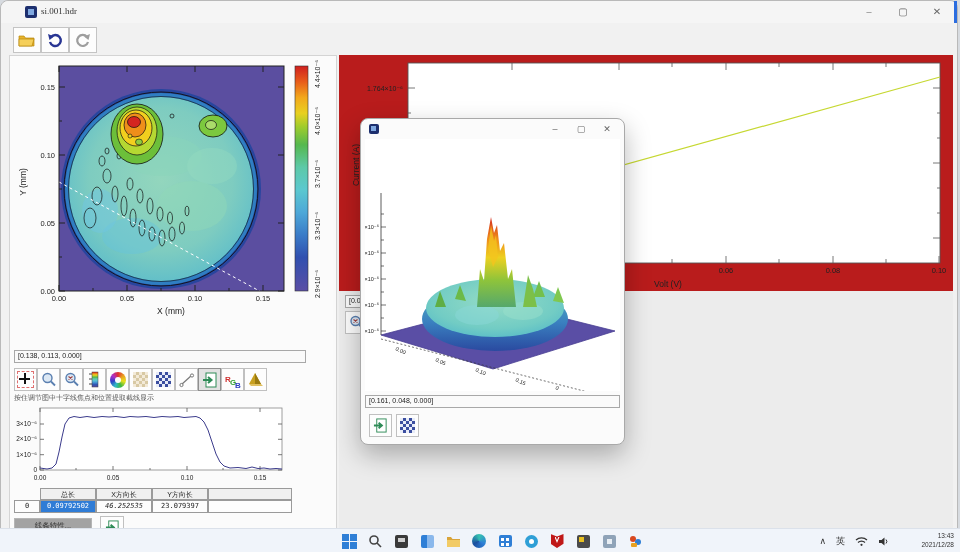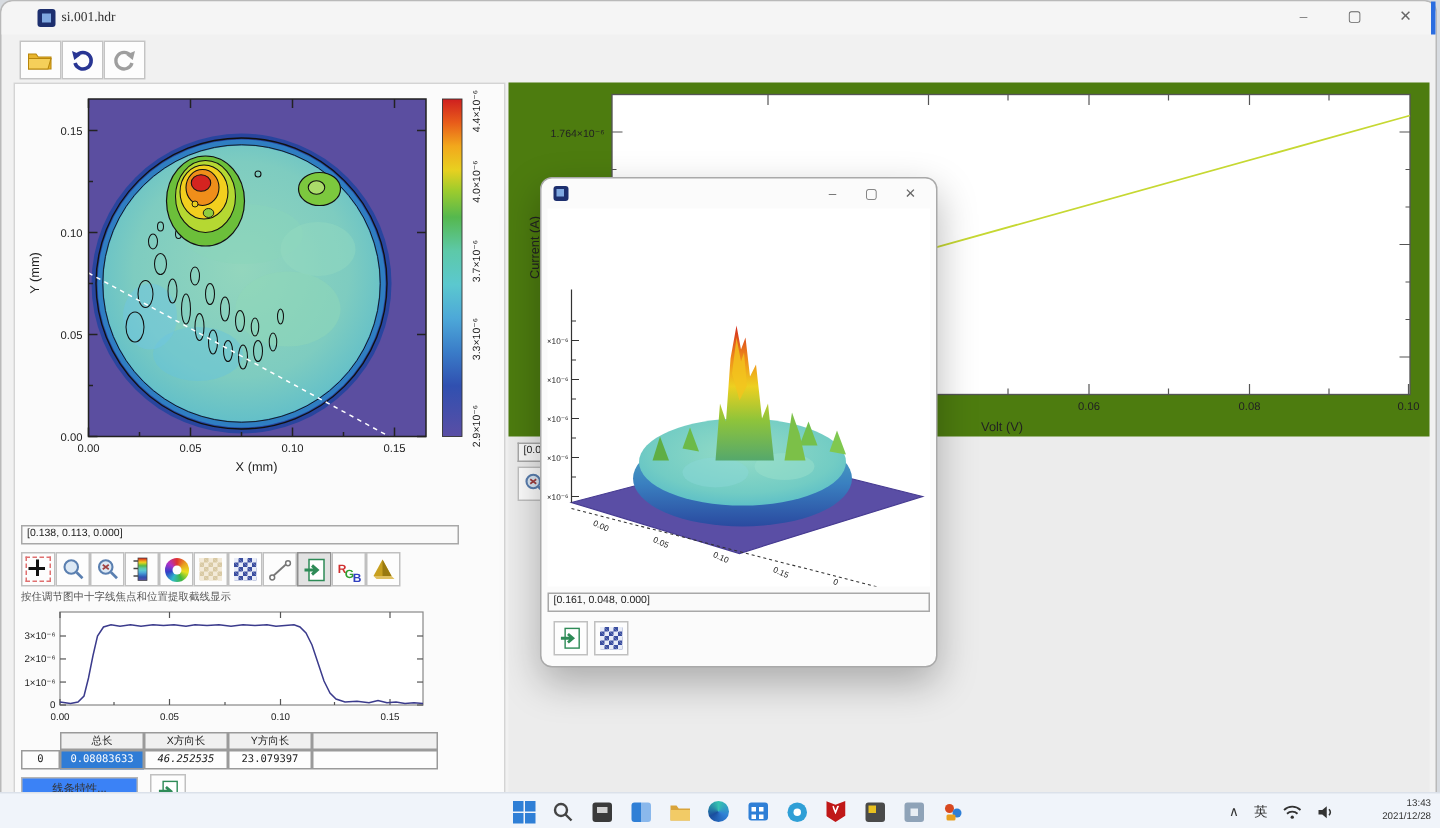--- a/index.html
+++ b/index.html
@@ -15,21 +15,21 @@
   .appico:after{content:"";position:absolute;left:3px;top:3px;width:6px;height:6px;background:#7fa8e0;}
   .winbtn{top:0;width:34px;height:22px;text-align:center;line-height:22px;font-size:10px;color:#666;}
   .edgeblue{right:0;top:0;width:3px;height:22px;background:#2b6de0;}
   
   .maintb{left:12px;top:26px;height:26px;display:flex;}
   .tbtn{width:28px;height:26px;background:#fdfdfd;border:1px solid #c4c4c4;box-sizing:border-box;
         display:flex;align-items:center;justify-content:center;}
   
   .leftpanel{left:8px;top:54px;width:328px;height:474px;background:#fbfbfb;border:1px solid #d4d4d4;box-sizing:border-box;}
   .rightpanel{left:338px;top:54px;width:614px;height:474px;background:#ececec;}
-  .ivwhite{left:0;top:0;width:614px;height:236px;background:#4d7c0f;}
+  .ivwhite{left:0;top:0;width:614px;height:236px;background:#b91c1c;}
   .statusbox{border:1px solid #a8a8a8;background:#fafafa;font-size:7px;color:#222;
              padding:1px 3px;box-sizing:border-box;white-space:nowrap;overflow:hidden;}
   
   .toolrow{left:4px;top:312px;display:flex;}
   .tool{width:23px;height:23px;border:1px solid #c0c0c0;background:#fdfdfd;box-sizing:border-box;
         display:flex;align-items:center;justify-content:center;position:relative;}
   .tool.pressed{background:#e2e2e2;border:1px solid #8f8f8f;}
   .checker-light{width:15px;height:15px;
     background-image:linear-gradient(45deg,#d8c9a4 25%,transparent 25%,transparent 75%,#d8c9a4 75%),
                      linear-gradient(45deg,#d8c9a4 25%,#f3ead8 25%,#f3ead8 75%,#d8c9a4 75%);
@@ -326,28 +326,28 @@
         <text x="248" y="78" text-anchor="middle">0.15</text>
       </g>
     </svg>
 
     <div class="a ptable">
       <div class="hc" style="left:30px;top:432px;width:56px;">总长</div>
       <div class="hc" style="left:86px;top:432px;width:56px;">X方向长</div>
       <div class="hc" style="left:142px;top:432px;width:56px;">Y方向长</div>
       <div class="hc" style="left:198px;top:432px;width:84px;"></div>
       <div class="dc" style="left:4px;top:444px;width:26px;height:13px;">0</div>
-      <div class="dc sel" style="left:30px;top:444px;width:56px;height:13px;">0.08083633</div>
+      <div class="dc sel" style="left:30px;top:444px;width:56px;height:13px;">0.09792502</div>
       <div class="dc" style="left:86px;top:444px;width:56px;height:13px;font-style:italic;">46.252535</div>
       <div class="dc" style="left:142px;top:444px;width:56px;height:13px;">23.079397</div>
       <div class="dc" style="left:198px;top:444px;width:84px;height:13px;"></div>
     </div>
 
     <button class="a" style="left:4px;top:462px;width:78px;height:16px;font-size:7.5px;
-        background:#3b82f6;border:1px solid #b5b5b5;color:#333;">线条特性...</button>
+        background:#a3a3a3;border:1px solid #b5b5b5;color:#333;">线条特性...</button>
     <div class="a" style="left:90px;top:460px;width:22px;height:20px;border:1px solid #c0c0c0;background:#fdfdfd;
         display:flex;align-items:center;justify-content:center;">
       <svg width="15" height="15" viewBox="0 0 16 16">
         <rect x="4" y="1" width="10" height="14" fill="#fff" stroke="#2e8b57" stroke-width="1"></rect>
         <path d="M1 8 L9 8 M6 5 L9.5 8 L6 11" fill="none" stroke="#2e8b57" stroke-width="2"></path>
       </svg>
     </div>
   </div>
 
   <div class="a rightpanel">

